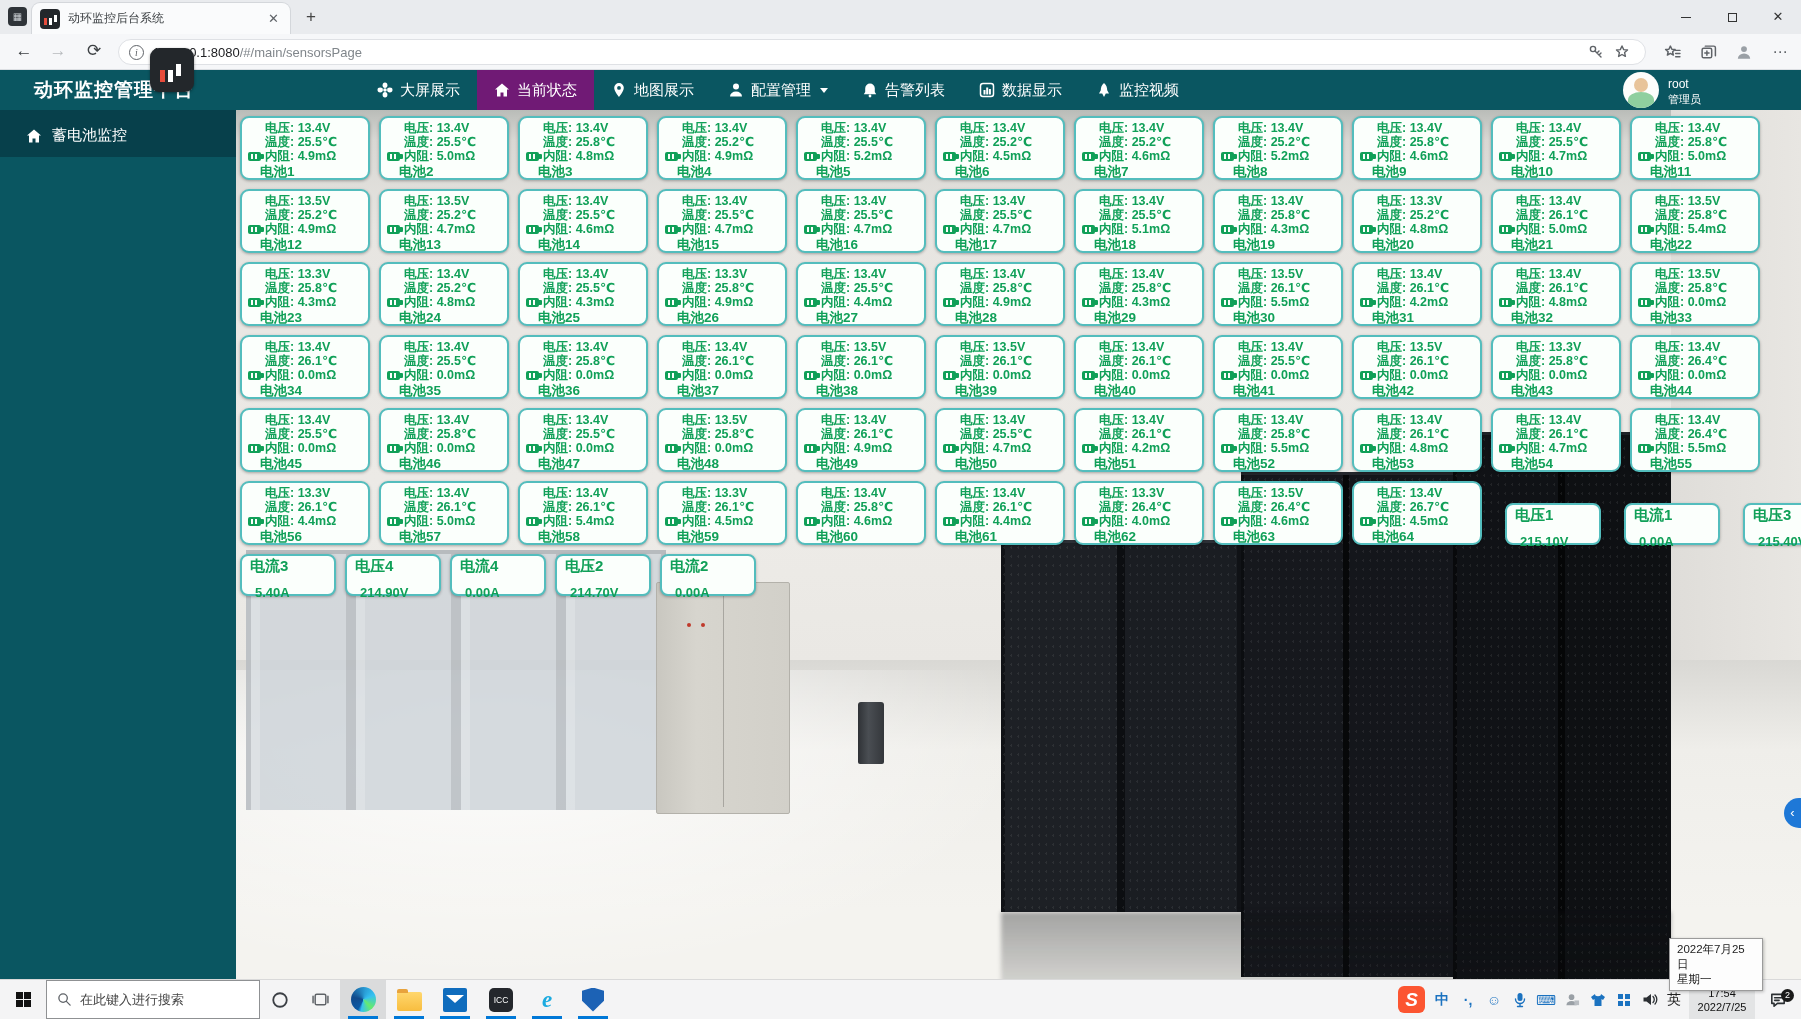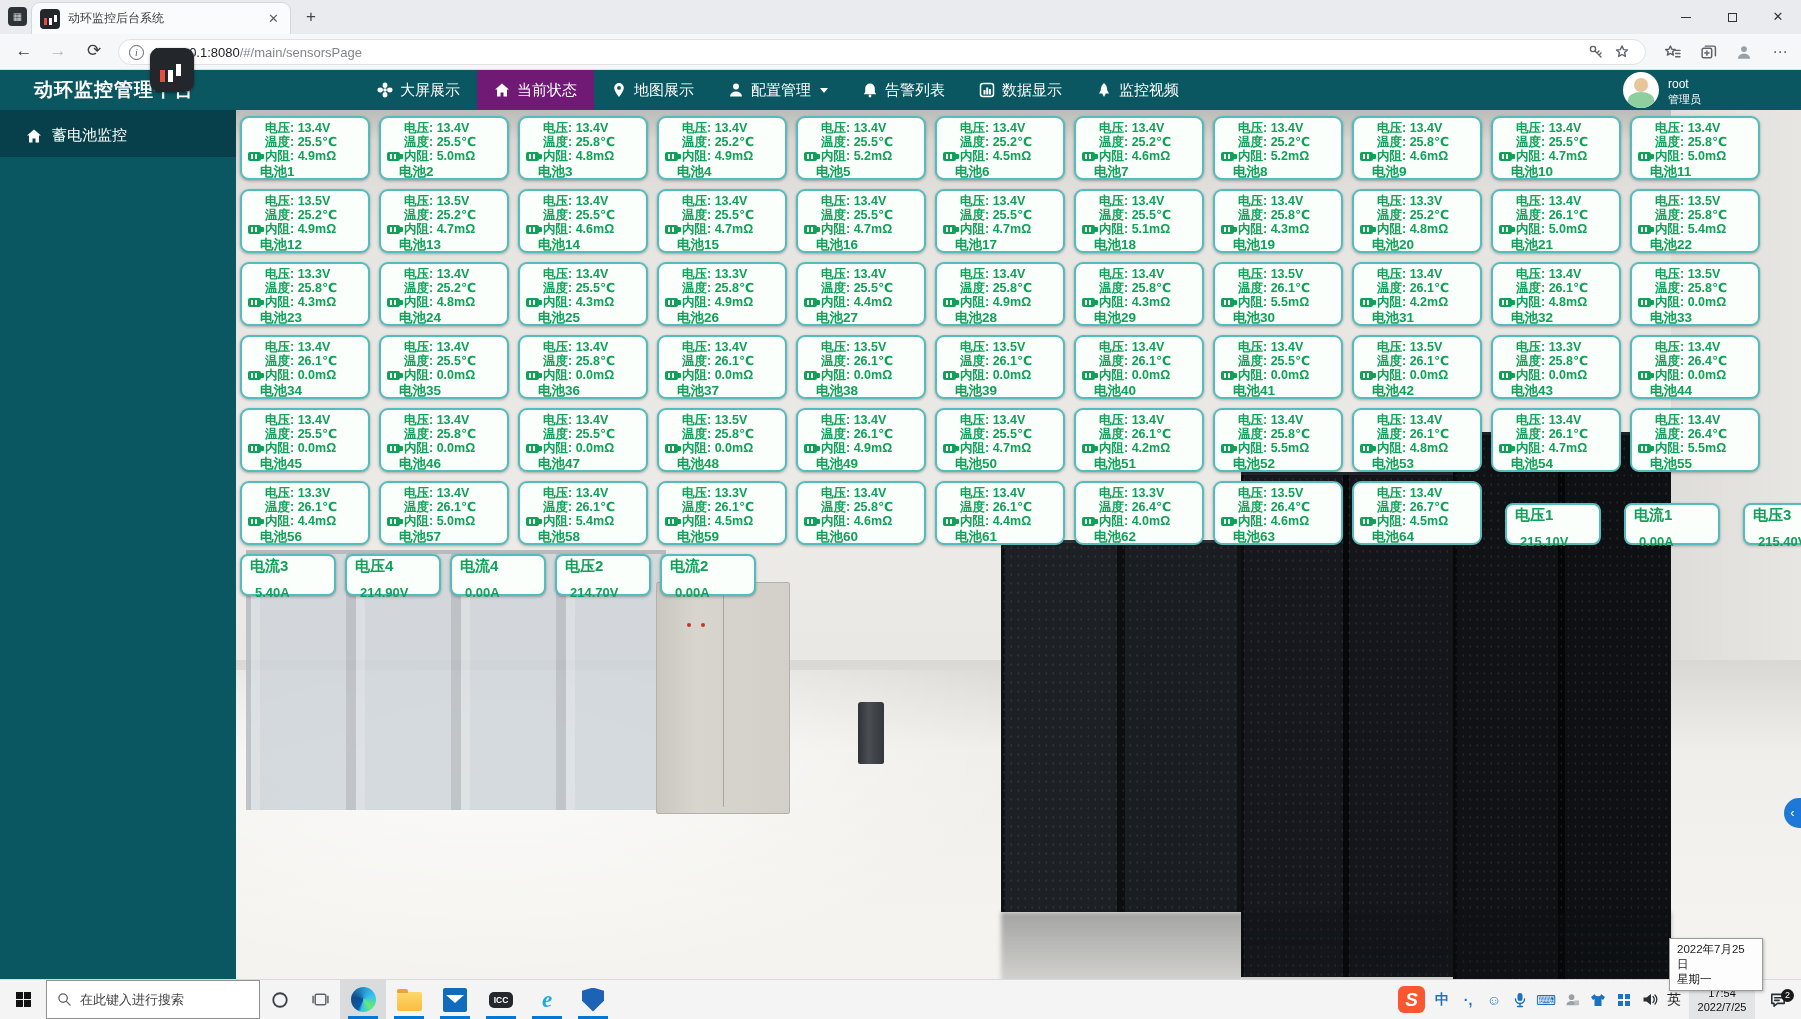--- a/index.html
+++ b/index.html
@@ -103,21 +103,21 @@
   .tb-search{width:214px;background:#fff;border:1px solid #8f9193;display:flex;align-items:center;gap:8px;padding:0 10px;font-size:13px;color:#444}
   .tb-btn{width:40px;display:flex;align-items:center;justify-content:center;position:relative}
   .tb-app{width:46px;display:flex;align-items:center;justify-content:center;position:relative}
   .tb-app.open::after{content:"";position:absolute;left:8px;right:8px;bottom:0;height:3px;background:#0078d7}
   .tb-app.focus{background:#dadbdc}
   .edgeic{width:25px;height:25px;border-radius:50%;background:conic-gradient(from 210deg,#0c59a4,#114a8b 20%,#2a9fd8 45%,#35c1f1 60%,#66eb6e 80%,#35c1f1 95%,#0c59a4)}
   .folderic{width:25px;height:19px;background:linear-gradient(#ffd76e,#f8bd3f);border-radius:2px;position:relative;margin-top:3px}
   .folderic::before{content:"";position:absolute;left:0;top:-3px;width:11px;height:4px;background:#e8a33d;border-radius:2px 2px 0 0}
   .mailic{width:24px;height:24px;background:#0f6cbd;position:relative;border-radius:2px}
   .mailic::before{content:"";position:absolute;left:3px;top:7px;border-left:9px solid transparent;border-right:9px solid transparent;border-top:8px solid #fff}
-  .iccic{width:24px;height:16px;background:#24272c;border-radius:5px;color:#fff;font-size:8.5px;font-weight:bold;display:flex;align-items:center;justify-content:center}
+  .iccic{width:24px;height:24px;background:#24272c;border-radius:5px;color:#fff;font-size:8.5px;font-weight:normal;display:flex;align-items:center;justify-content:center}
   .ieic{color:#1cabe0;font-size:23px;font-weight:bold;font-style:italic;font-family:"Liberation Serif",serif}
   .shieldic{width:22px;height:24px;background:#1c62b5;clip-path:polygon(50% 0,100% 14%,100% 55%,50% 100%,0 55%,0 14%)}
   .tb-right{margin-left:auto;display:flex;align-items:center;gap:0}
   .sg{width:26px;display:flex;align-items:center;justify-content:center;font-size:14px;color:#1b72c0;font-weight:bold}
   .sglogo{width:27px;height:27px;background:#fc5531;border-radius:6px;color:#fff;font-weight:bold;font-size:19px;font-style:italic;display:flex;align-items:center;justify-content:center;margin-right:4px}
   .lang{font-size:14px;color:#222;padding:0 8px 0 4px}
   .clock{width:66px;text-align:center;font-size:11px;color:#111;line-height:14px;background:#e3e4e5;align-self:stretch;display:flex;flex-direction:column;justify-content:center}
   .notif{width:46px;display:flex;align-items:center;justify-content:center;position:relative}
   .badge{position:absolute;right:7px;bottom:7px;width:13px;height:13px;border-radius:50%;background:#1a1a1a;color:#fff;font-size:9px;line-height:13px;text-align:center}
 </style>

